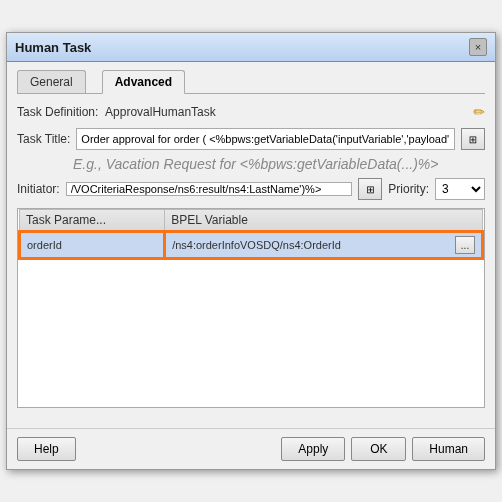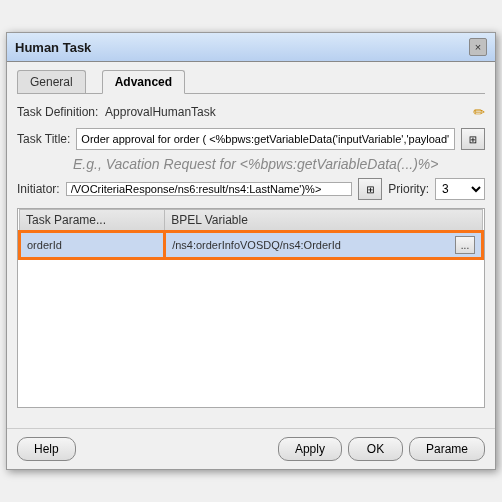--- a/index.html
+++ b/index.html
@@ -214,21 +214,21 @@
       padding: 8px 10px;
       border-top: 1px solid #ccc;
       background: #f0f0f0;
     }
     .action-btn {
       padding: 4px 16px;
       border: 1px solid #888;
       background: linear-gradient(to bottom, #f5f5f5, #ddd);
       cursor: pointer;
       font-size: 12px;
-      border-radius: 10px;
+      border-radius: 2px;
       min-width: 55px;
       text-align: center;
     }
     .btns-right {
       display: flex;
       gap: 6px;
     }
   </style>
 </head>
 <body>
@@ -302,16 +302,16 @@
         </tbody>
       </table>
     </div>
   </div>
 
   <div class="bottom-bar">
     <button class="action-btn">Help</button>
     <div class="btns-right">
       <button class="action-btn">Apply</button>
       <button class="action-btn">OK</button>
-      <button class="action-btn">Parame</button>
+      <button class="action-btn">Human</button>
     </div>
   </div>
 </div>
 
 </body></html>

